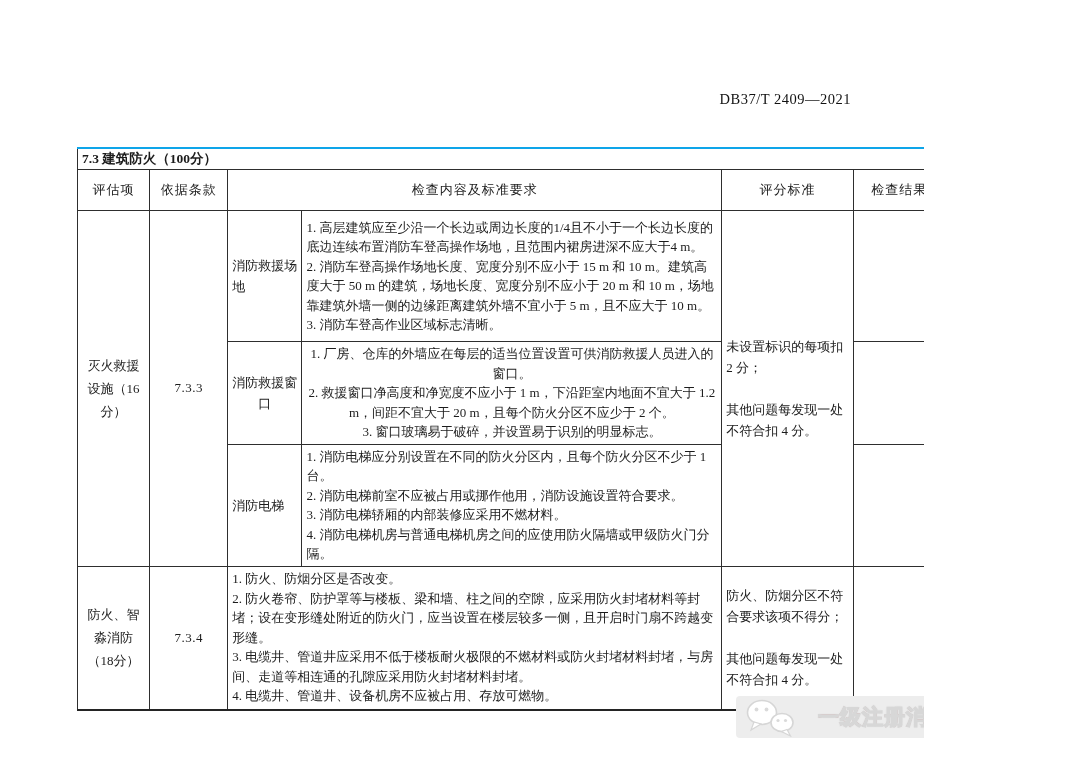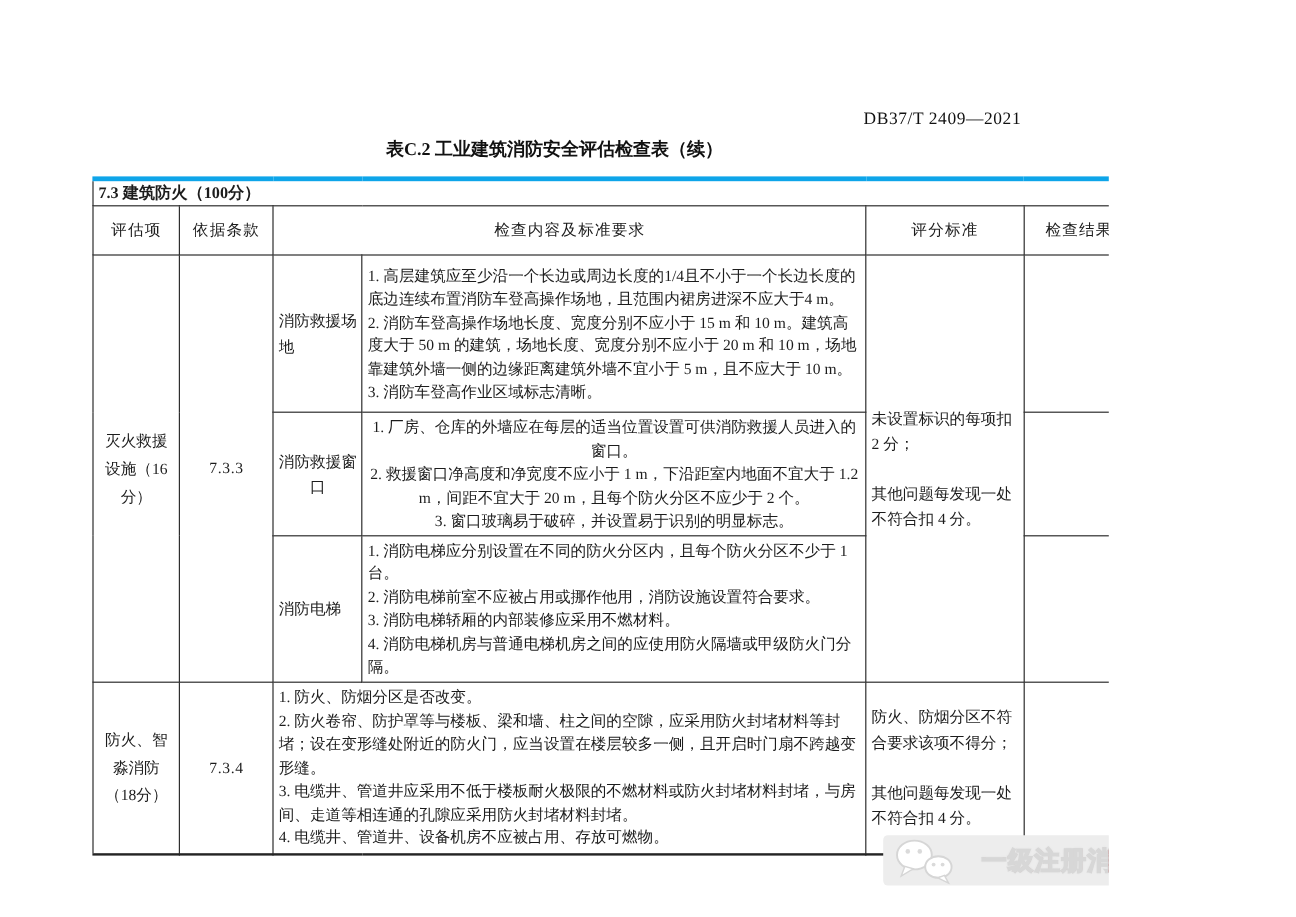--- a/index.html
+++ b/index.html
@@ -13,21 +13,21 @@
     font-size:14.5px; letter-spacing:0.5px; color:#111;
   }
   .table-title {
     position:absolute; top:115px; left:0; width:100%;
     text-align:center; font-weight:bold; font-size:15px; color:#111;
   }
   table.eval {
     position:absolute; left:77px; top:147px; width:930px;
     border-collapse:collapse; table-layout:fixed;
   }
-  table.eval { border-top:4px solid #0ea5e9; border-bottom:2px solid #242424; }
+  table.eval { border-top:2px solid #0ea5e9; border-bottom:2px solid #242424; }
   table.eval td {
     border:1px solid #2e2e2e; font-size:13px; color:#1c1c1c;
     vertical-align:middle; padding:2px 4px; overflow:hidden;
   }
   tr.r-heading td {
     height:18px; font-weight:bold; text-align:left; padding:1px 4px;
     font-size:13.5px;
   }
   tr.r-head td { height:20px; text-align:center; letter-spacing:1px; }
   td.c-item  { text-align:center; line-height:23px; padding:2px 2px; }
@@ -72,21 +72,20 @@
     font-size:12px; font-weight:bold; color:#1f66ae; line-height:1; margin-top:3px;
   }
 </style>
 </head>
 <body>
 
 <div class="page">
 
   <div class="doc-code">DB37/T 2409—2021</div>
 
-  <div class="table-title">表C.2 工业建筑消防安全评估检查表（续）</div>
 
   <table class="eval">
     <colgroup>
       <col style="width:72px">
         <col style="width:78px">
         <col style="width:74px">
       <col style="width:419px">
         <col style="width:131px">
         <col style="width:92px">
       <col style="width:61px">

